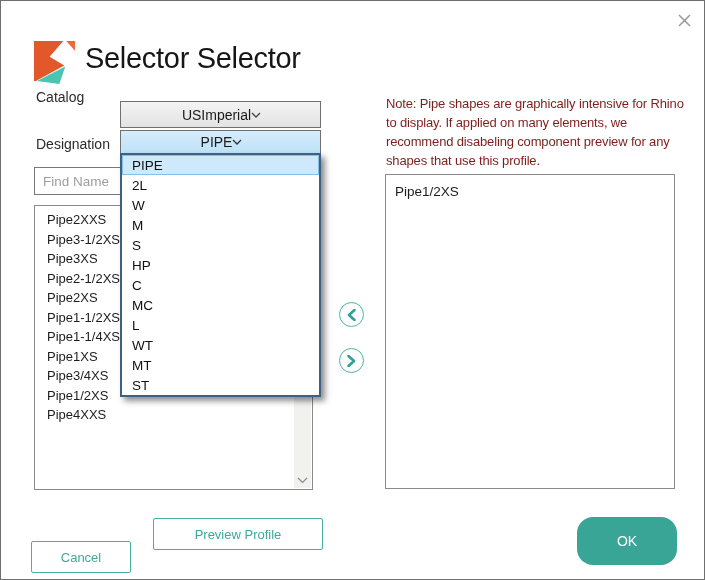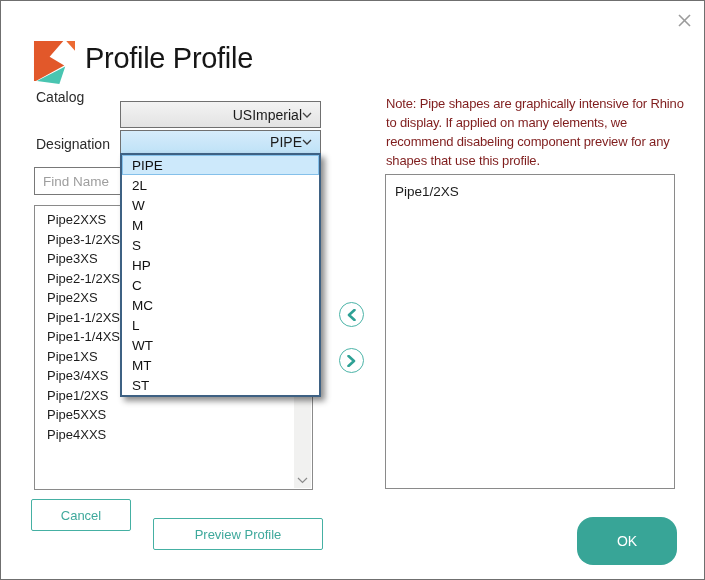--- a/index.html
+++ b/index.html
@@ -8,21 +8,21 @@
 
   
   .close-btn{top:8px;left:672px;width:22px;height:22px;cursor:pointer;display:flex;align-items:center;justify-content:center;}
   .logo{top:40px;left:32px;width:43px;height:43px;}
   .title{top:41px;left:84px;font-size:29px;font-weight:400;color:#161616;letter-spacing:-0.3px;white-space:nowrap;}
 
   
   .field-label{font-size:14px;color:#2b2b2b;white-space:nowrap;}
   .lbl-catalog{top:88px;left:35px;}
   .lbl-designation{top:135px;left:35px;}
-  .combo{left:119px;width:201px;border:1px solid #707070;box-sizing:border-box;display:flex;align-items:center;font-size:14px;color:#1b1b1b;padding:0 8px 0 10px;justify-content:flex-end;cursor:default;}
+  .combo{left:119px;width:201px;border:1px solid #707070;box-sizing:border-box;display:flex;align-items:center;font-size:14px;color:#1b1b1b;padding:0 8px 0 10px;justify-content:center;cursor:default;}
   .combo-catalog{top:100px;height:27px;background:linear-gradient(#f3f3f3,#e3e3e3);}
   .combo-designation{top:129px;height:24px;background:linear-gradient(#d6ecfb,#bfe2f7);}
 
   
   .popup{top:152px;left:119px;width:201px;background:#fff;border:2px solid #3e6183;box-sizing:border-box;z-index:30;box-shadow:4px 4px 6px rgba(0,0,0,0.45);}
   .popup .opt{height:20px;line-height:20px;padding-left:9px;font-size:13.5px;color:#111;border:1px solid transparent;box-sizing:border-box;cursor:default;}
   .popup .opt.selected{background:#cde9fb;border:1px solid #84c0ea;}
 
   
   .find-wrap{top:166px;left:33px;width:270px;height:28px;z-index:1;}
@@ -42,42 +42,42 @@
   .list-right .items{position:absolute;top:7px;left:9px;right:6px;}
   .list-right .item{font-size:13.5px;}
 
   
   .circle-btn{width:25px;height:25px;border:1px solid #4cb4a8;border-radius:50%;background:#fff;display:flex;align-items:center;justify-content:center;cursor:pointer;box-sizing:border-box;}
   .move-left{top:301px;left:338px;}
   .move-right{top:347px;left:338px;}
 
   
   .btn-outline{height:32px;background:#fff;border:1px solid #45b0a3;border-radius:2px;color:#3fa99c;font-size:13px;display:flex;align-items:center;justify-content:center;cursor:pointer;box-sizing:border-box;}
-  .btn-cancel{top:498px;left:30px;width:100px;}
+  .btn-cancel{top:540px;left:30px;width:100px;}
   .btn-preview{top:517px;left:152px;width:170px;}
   .btn-ok{top:516px;left:576px;width:100px;height:48px;background:#38a597;border:none;border-radius:16px;color:#fff;font-size:14px;display:flex;align-items:center;justify-content:center;cursor:pointer;}
 </style>
 </head>
 <body>
 
 <div class="dialog">
 
   <div class="abs close-btn">
     <svg width="13" height="13" viewBox="0 0 13 13">
       <line x1="1" y1="1" x2="12" y2="12" stroke="#9b9b9b" stroke-width="1.6"></line>
       <line x1="12" y1="1" x2="1" y2="12" stroke="#9b9b9b" stroke-width="1.6"></line>
     </svg>
   </div>
 
   <svg class="abs logo" viewBox="0 0 44 44">
     <polygon points="1,0 31,0 17,16 32,25 3,41 1,41" fill="#e2582a"></polygon>
     <polygon points="34,0 43,0 43,10" fill="#ec6a33"></polygon>
     <polygon points="4,41 33,26 27,44" fill="#49c5b1"></polygon>
   </svg>
-  <div class="abs title">Profile Profile</div>
+  <div class="abs title">Selector Selector</div>
 
   <div class="abs field-label lbl-catalog">Catalog</div>
   <div class="abs combo combo-catalog">
     <span>USImperial</span>
     <svg width="10" height="6" viewBox="0 0 10 6">
       <polyline points="1,1 5,5 9,1" fill="none" stroke="#444" stroke-width="1.3"></polyline>
     </svg>
   </div>
 
   <div class="abs field-label lbl-designation">Designation</div>
@@ -114,21 +114,20 @@
     <div class="item">Pipe2XXS</div>
         <div class="item">Pipe3-1/2XS</div>
         <div class="item">Pipe3XS</div>
         <div class="item">Pipe2-1/2XS</div>
         <div class="item">Pipe2XS</div>
         <div class="item">Pipe1-1/2XS</div>
         <div class="item">Pipe1-1/4XS</div>
         <div class="item">Pipe1XS</div>
         <div class="item">Pipe3/4XS</div>
         <div class="item">Pipe1/2XS</div>
-        <div class="item">Pipe5XXS</div>
         <div class="item">Pipe4XXS</div>
       </div>
     <div class="vscroll">
       <svg class="down" width="11" height="7" viewBox="0 0 11 7">
         <polyline points="1,1 5.5,5.5 10,1" fill="none" stroke="#8a8a8a" stroke-width="1.2"></polyline>
       </svg>
     </div>
   </div>
 
   <div class="abs note">Note: Pipe shapes are graphically intensive for Rhino

